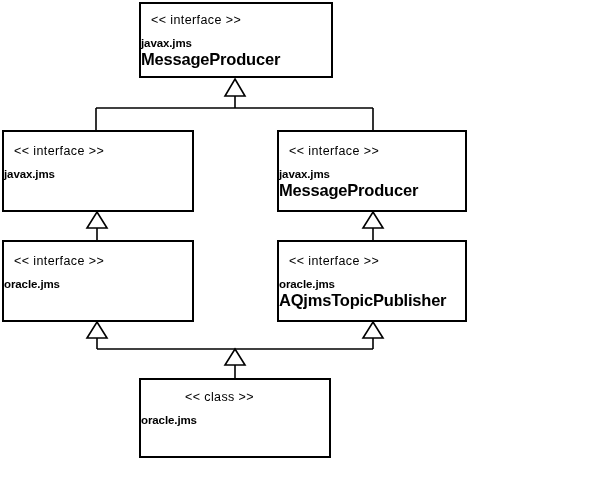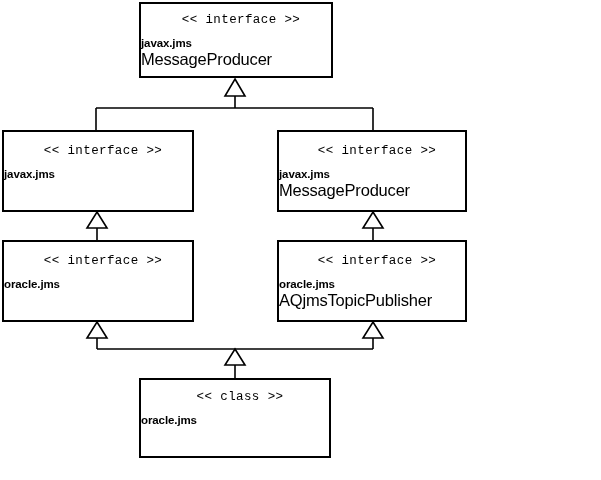--- a/index.html
+++ b/index.html
@@ -31,44 +31,42 @@
     box-sizing: border-box;
     border: 2px solid #000000;
     background: #ffffff;
     z-index: 2;
     display: block;
   }
   .stereotype {
     position: absolute;
     left: 10px;
     right: 0;
-    text-align: center;
     font-size: 12.5px;
     font-weight: normal;
     letter-spacing: 0.4px;
     white-space: nowrap;
-    font-family: Liberation Mono, monospace;
   }
   .name-block {
     position: absolute;
     left: 0;
     right: 0;
     white-space: nowrap;
   }
   .pkg {
     display: block;
     font-size: 11.5px;
     font-weight: bold;
     line-height: 13px;
     letter-spacing: -0.1px;
   }
   .cls {
     display: block;
     font-size: 16.5px;
-    font-weight: normal;
+    font-weight: bold;
     line-height: 19px;
     letter-spacing: -0.2px;
   }
   
   #box-messageproducer { left: 139px; top: 2px;   width: 194px; height: 76px; }
   #box-queuesender     { left: 2px;   top: 130px; width: 192px; height: 82px; }
   #box-topicpublisher  { left: 277px; top: 130px; width: 190px; height: 82px; }
   #box-aqjmsqueuesender   { left: 2px;   top: 240px; width: 192px; height: 82px; }
   #box-aqjmstopicpublisher{ left: 277px; top: 240px; width: 190px; height: 82px; }
   #box-aqjmsproducer   { left: 139px; top: 378px; width: 192px; height: 80px; }
@@ -79,21 +77,21 @@
   #box-queuesender .stereotype { top: 12px; }
   #box-queuesender .name-block { top: 36px; }
   #box-topicpublisher .stereotype { top: 12px; }
   #box-topicpublisher .name-block { top: 36px; }
 
   #box-aqjmsqueuesender .stereotype { top: 12px; }
   #box-aqjmsqueuesender .name-block { top: 36px; }
   #box-aqjmstopicpublisher .stereotype { top: 12px; }
   #box-aqjmstopicpublisher .name-block { top: 36px; }
 
-  #box-aqjmsproducer .stereotype { top: 10px; }
+  #box-aqjmsproducer .stereotype { top: 10px; margin-left: 34px; }
   #box-aqjmsproducer .name-block { top: 34px; }
 
   
   .name-block .pkg { padding-right: 2px; }
 </style>
 </head>
 <body>
 
 <div id="diagram-root">
 

